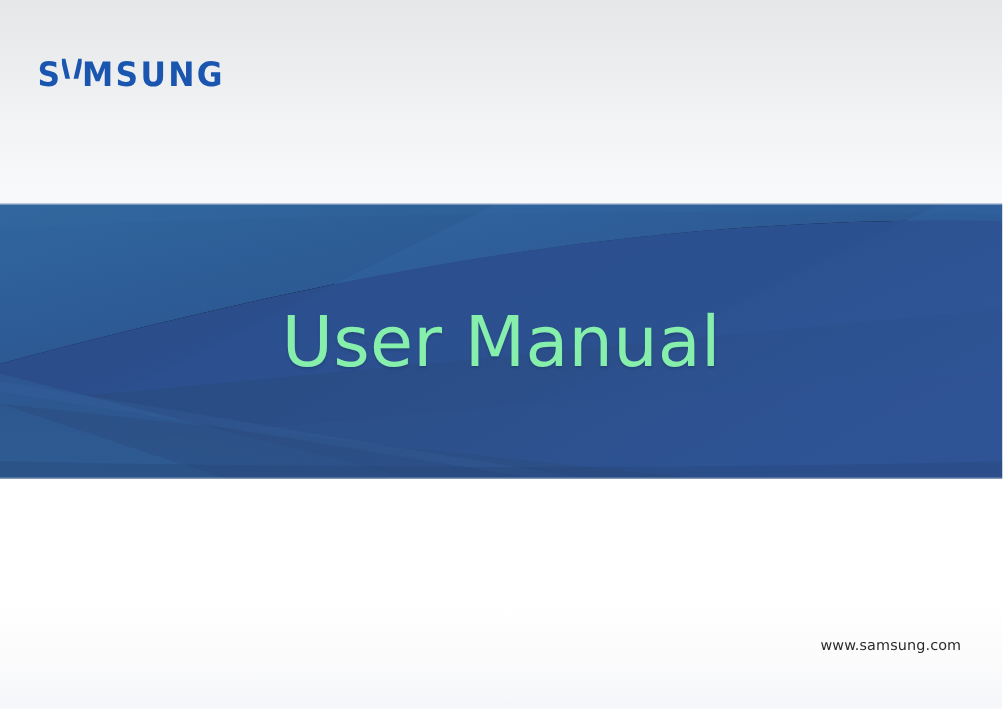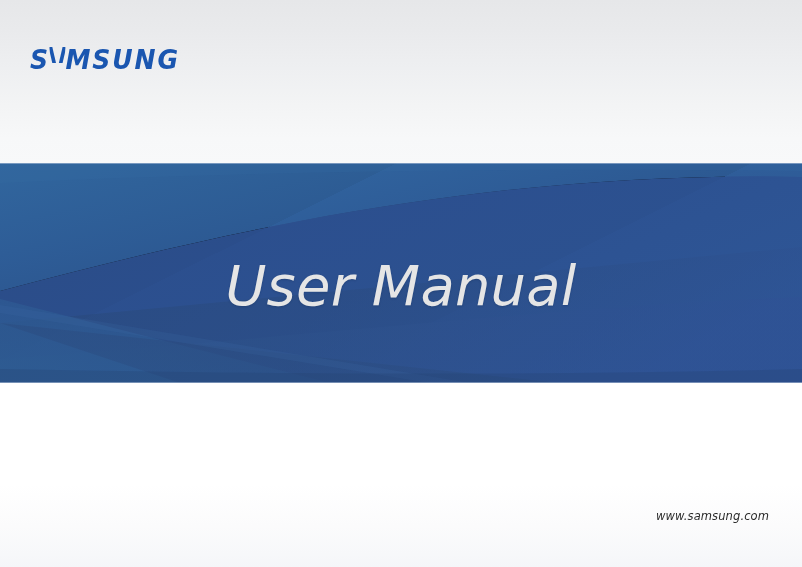--- a/index.html
+++ b/index.html
@@ -15,21 +15,20 @@
     font-family: "Liberation Sans", "DejaVu Sans", sans-serif;
     -webkit-font-smoothing: antialiased;
   }
 
   #page {
     position: relative;
     width: 802px;
     height: 567px;
     background: #ffffff;
     overflow: hidden;
-    font-style: italic;
   }
 
   
   .header {
     position: absolute;
     left: 0;
     top: 0;
     width: 802px;
     height: 163px;
     background: linear-gradient(to bottom,
@@ -115,27 +114,27 @@
     bottom: 0;
     width: 802px;
     height: 1px;
     background: rgba(168, 186, 212, 0.6);
     pointer-events: none;
   }
 
   .banner-title {
     position: absolute;
     left: 0;
-    top: 12px;
+    top: 1px;
     width: 802px;
     height: 220px;
     display: flex;
     align-items: center;
     justify-content: center;
-    color: #e5e5e5;
+    color: #86efac;
     font-family: "DejaVu Sans", sans-serif;
     font-size: 56px;
     font-weight: 400;
     letter-spacing: 0.2px;
     white-space: nowrap;
     user-select: none;
     text-shadow: 0 1px 2px rgba(12, 32, 66, 0.22);
   }
 
   

